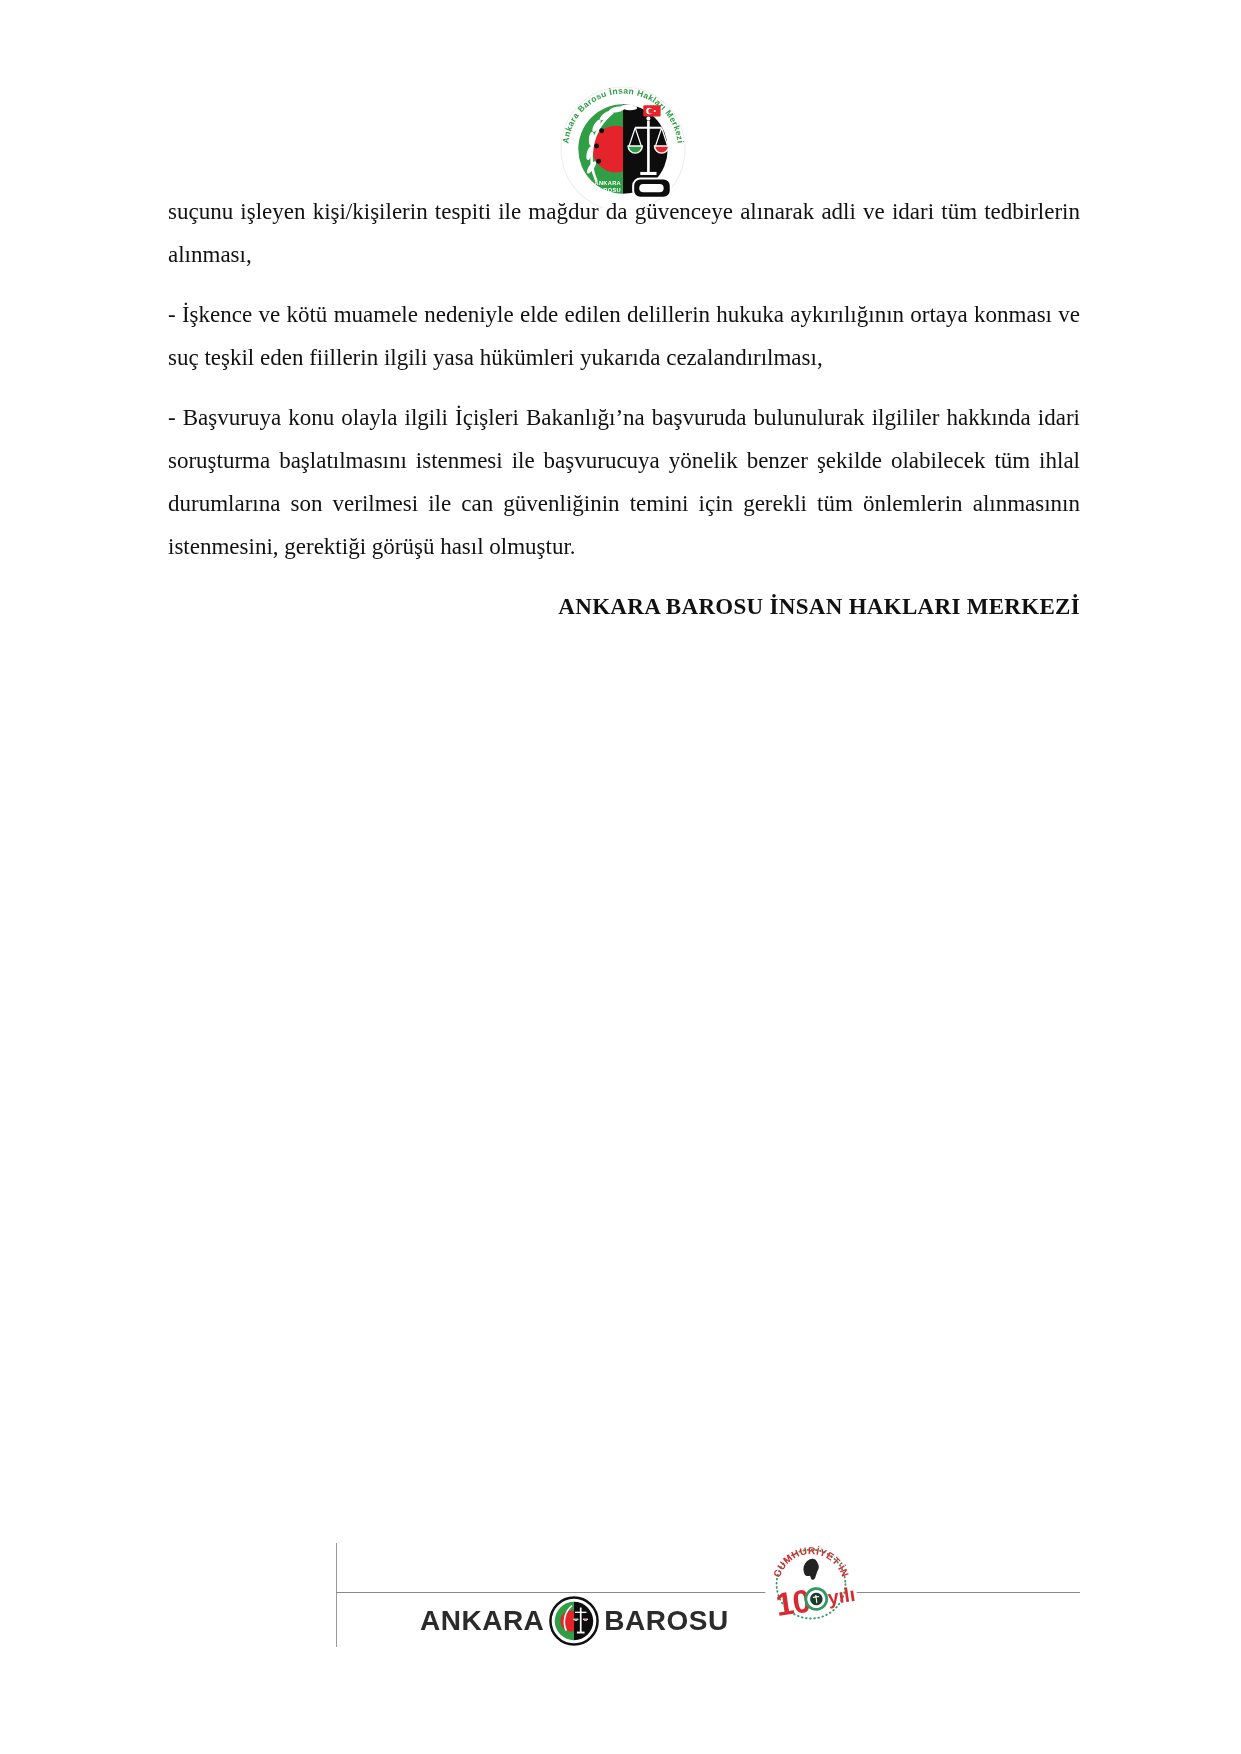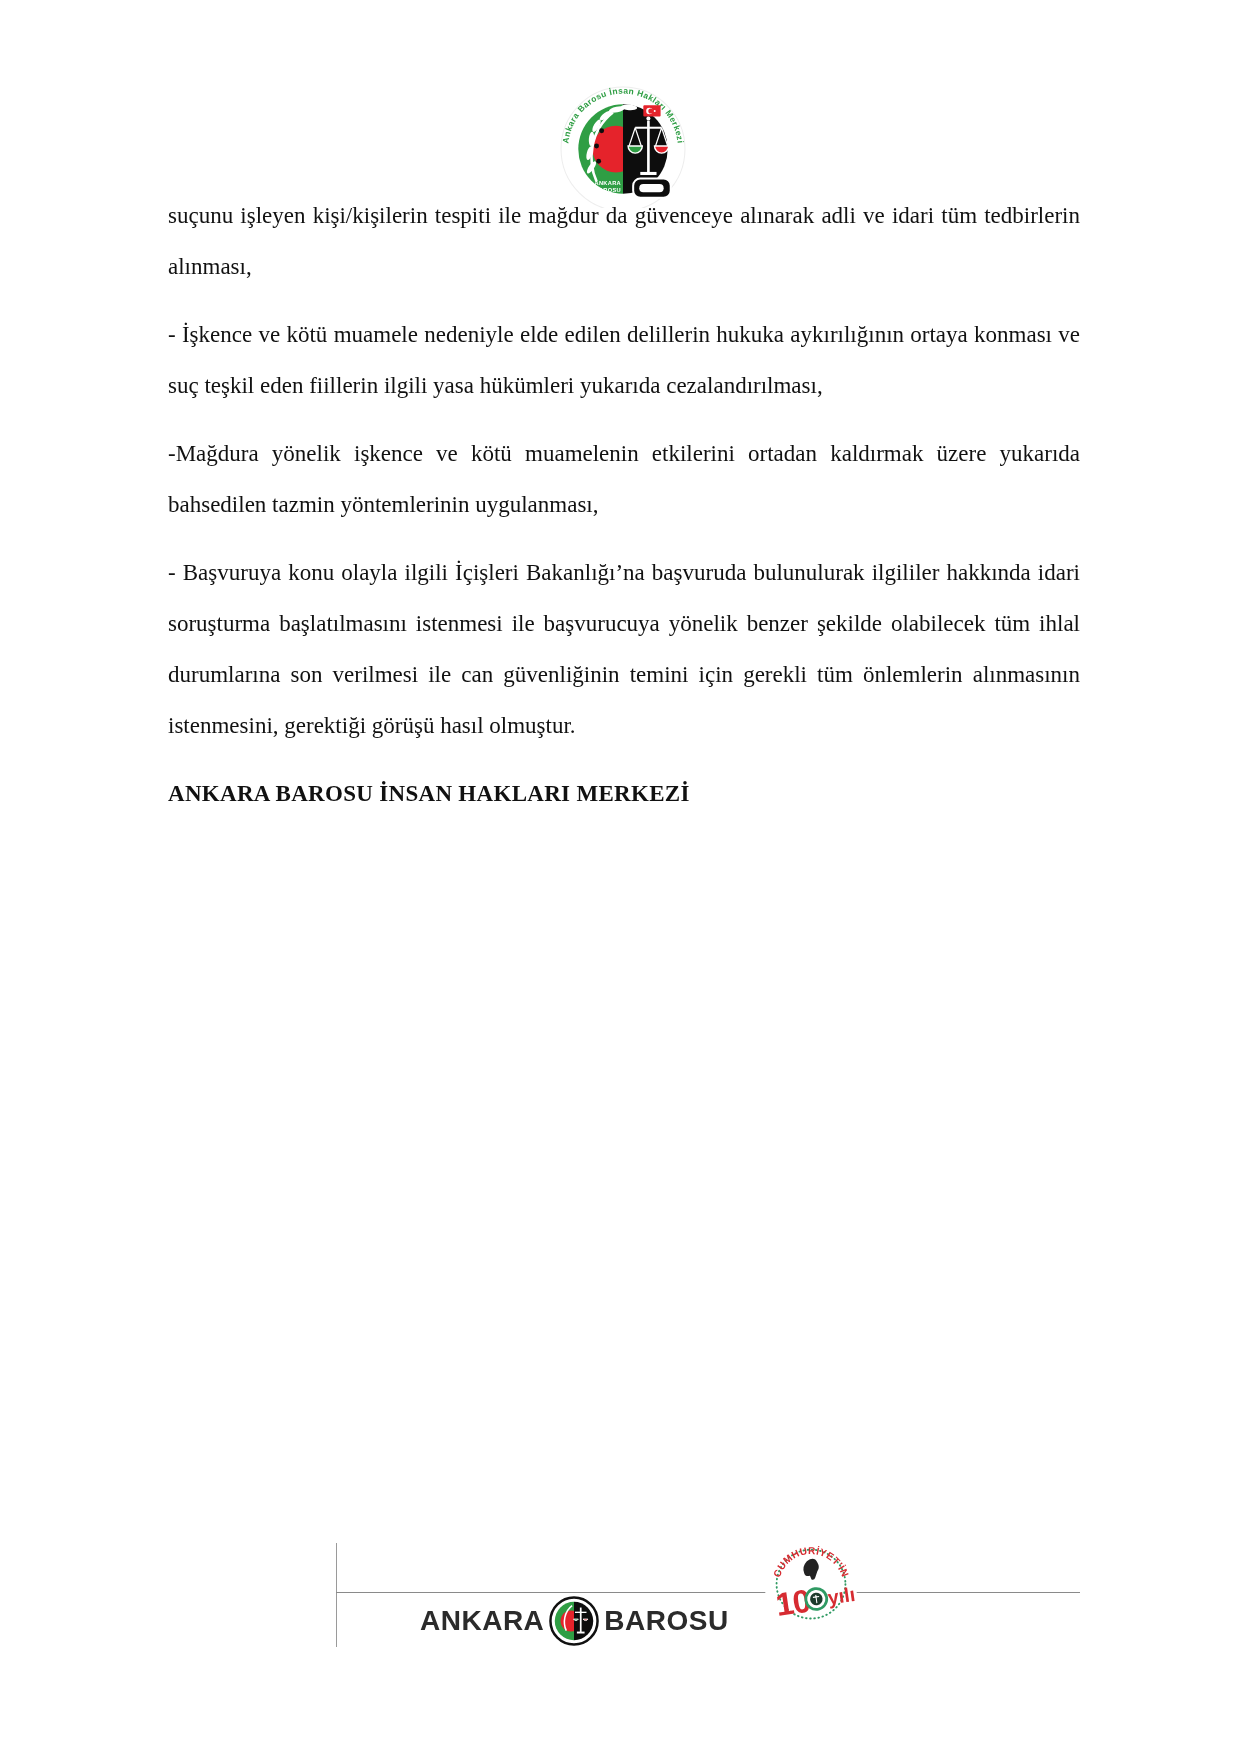--- a/index.html
+++ b/index.html
@@ -12,26 +12,26 @@
     color:#111;
     overflow:hidden;
   }
   
   .top-logo{
     position:absolute;left:560px;top:82px;width:126px;height:126px;
   }
   
   .doc-body{
     position:absolute;left:168px;top:190px;width:912px;
-    font-size:23px;line-height:51px;text-align:justify;
+    font-size:23px;line-height:43px;text-align:justify;
   }
   .doc-body p{margin:0 0 17px 0;}
   .signature{
     margin-top:12px;
-    text-align:left;
+    text-align:right;
     font-weight:bold;
     font-size:23px;
     letter-spacing:.3px;
   }
   
   .footer-vline{
     position:absolute;left:336px;top:1543px;width:1px;height:104px;
     background:#9a9a9a;z-index:1;
   }
   .footer-hline{
@@ -107,21 +107,20 @@
 
     <g>
       <rect x="72" y="95" width="37" height="19" rx="7" fill="#0d0d0d" stroke="#ffffff" stroke-width="2"></rect>
       <rect x="78" y="100.5" width="24" height="8" rx="4" fill="#ffffff"></rect>
     </g>
   </svg>
 
   <div class="doc-body">
     <p>suçunu işleyen kişi/kişilerin tespiti ile mağdur da güvenceye alınarak adli ve idari tüm tedbirlerin alınması,</p>
     <p>- İşkence ve kötü muamele nedeniyle elde edilen delillerin hukuka aykırılığının ortaya konması ve suç teşkil eden fiillerin ilgili yasa hükümleri yukarıda cezalandırılması,</p>
-    <p>-Mağdura yönelik işkence ve kötü muamelenin etkilerini ortadan kaldırmak üzere yukarıda bahsedilen tazmin yöntemlerinin uygulanması,</p>
     <p>- Başvuruya konu olayla ilgili İçişleri Bakanlığı’na başvuruda bulunulurak ilgililer hakkında idari soruşturma başlatılmasını istenmesi ile başvurucuya yönelik benzer şekilde olabilecek tüm ihlal durumlarına son verilmesi ile can güvenliğinin temini için gerekli tüm önlemlerin alınmasının istenmesini, gerektiği görüşü hasıl olmuştur.</p>
     <div class="signature">ANKARA BAROSU İNSAN HAKLARI MERKEZİ</div>
   </div>
 
   <div class="footer-vline"></div>
   <div class="footer-hline"></div>
 
   <div class="footer-brand">
     <span>ANKARA</span>
     <svg class="footer-emblem" viewBox="0 0 52 52" aria-hidden="true">

